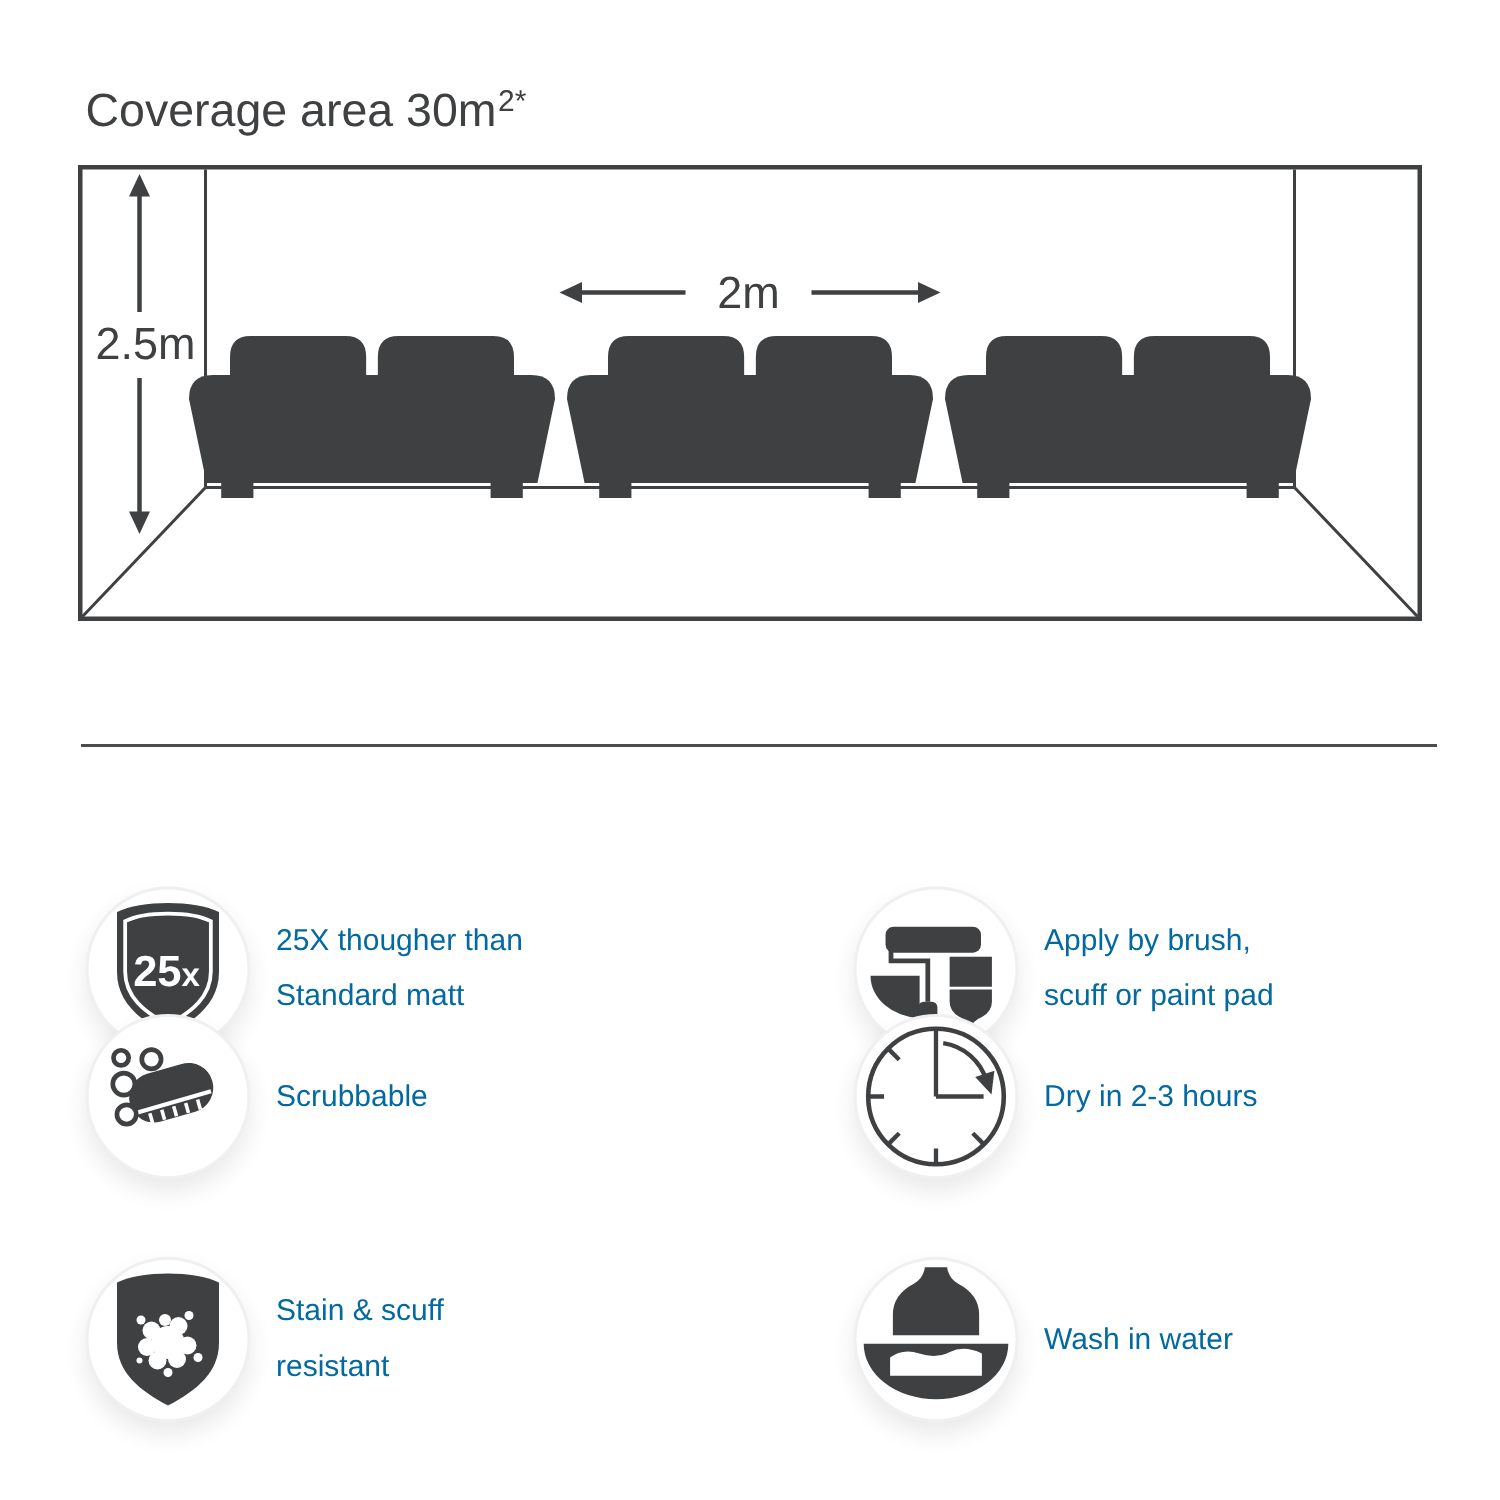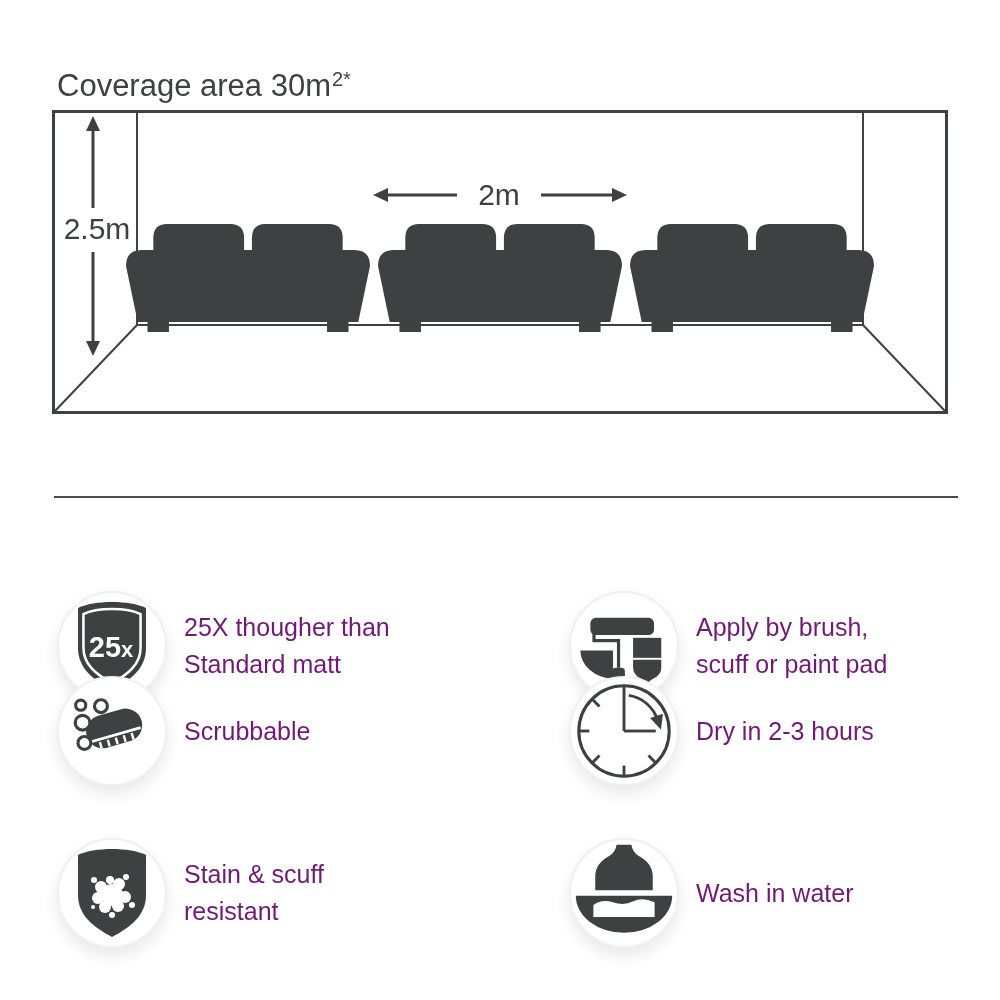--- a/index.html
+++ b/index.html
@@ -1,38 +1,38 @@
 <!DOCTYPE html>
 <html><head>
 <meta charset="utf-8">
 <style>
   html,body{margin:0;padding:0;background:#fff;}
   .canvas{position:relative;width:1000px;height:1000px;background:#fff;overflow:hidden;
           font-family:"Liberation Sans",sans-serif;color:#3f4042;}
 
   
-  .diagram-title{position:absolute;left:57px;top:68px;font-size:31px;color:#3f4042;}
+  .diagram-title{position:absolute;left:57px;top:56px;font-size:31px;color:#3f4042;}
   .diagram-title .sup{font-size:20px;position:relative;top:-10px;margin-left:1px;}
   .room-svg{position:absolute;left:0;top:0;}
   .room-svg text{font-family:"Liberation Sans",sans-serif;fill:#3f4042;font-size:30px;}
 
   
   .divider{position:absolute;left:54px;top:496px;width:904px;height:2px;background:#4a4c4e;}
 
   
   .feature{position:absolute;display:flex;align-items:center;height:110px;}
   .col-left{left:57px;justify-content:center;}
   .col-right{left:569px;}
   .row-1{top:591px;}
   .row-2{top:676px;}
   .row-3{top:838px;}
   .badge-circle{width:106px;height:106px;border-radius:50%;background:#fff;
                 border:2px solid #f0f0f0;box-shadow:0 8px 16px rgba(0,0,0,.09);
                 display:flex;align-items:center;justify-content:center;flex:0 0 auto;}
-  .feature-text{margin-left:17px;font-size:25px;line-height:37px;color:#701a75;white-space:nowrap;}
+  .feature-text{margin-left:17px;font-size:20px;line-height:37px;color:#0369a1;white-space:nowrap;}
   .feature-text .line:empty{display:none;}
   .ink{fill:#3f4042;}
   .ink-stroke{stroke:#3f4042;fill:none;}
 </style>
 </head>
 <body>
 
 <div class="canvas">
 
   <div class="diagram-title"><span>Coverage area 30m</span><span class="sup">2*</span></div>

